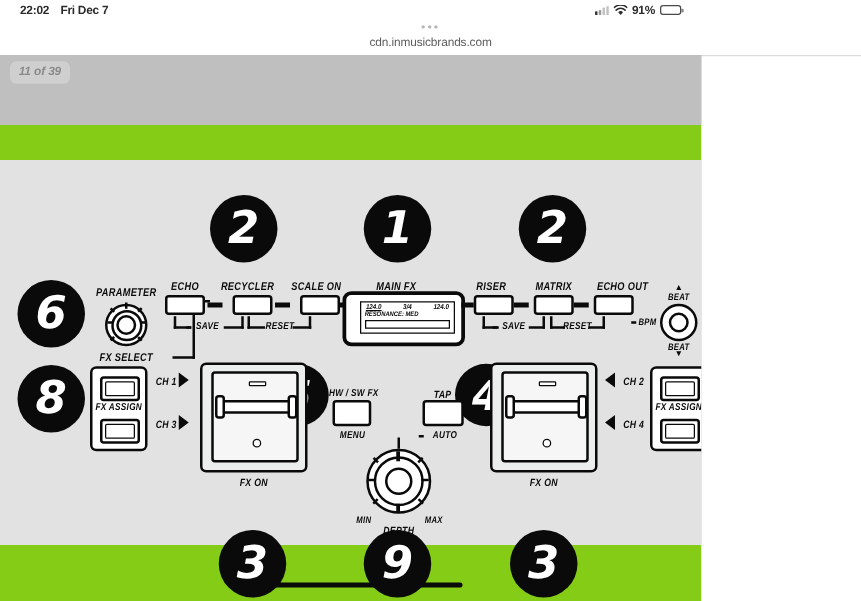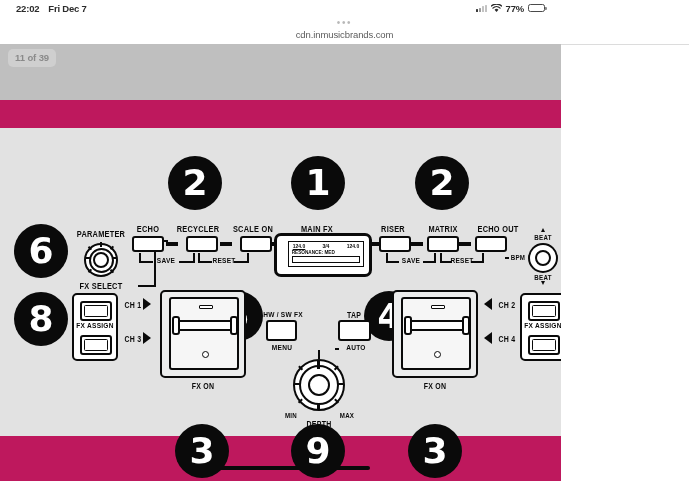--- a/index.html
+++ b/index.html
@@ -48,22 +48,23 @@
     background:#ffffff;
   }
   #dots{color:#b8b8b8;font-size:10px;letter-spacing:1.6px;line-height:6px;height:7px;}
   #url-text{font-size:9.5px;color:#5c5c5c;margin-top:2px;letter-spacing:-0.1px;}
   #urlbar-sep{
     position:absolute;left:0;top:43.5px;width:689px;height:1px;background:#dcdcdc;
   }
 
   
   #page{
-    position:absolute;left:0;top:44px;width:561px;height:437px;background:#be185d;
+    position:absolute;left:0;top:44px;width:561px;height:437px;background:#84cc16;
     overflow:hidden;
+    font-style:italic;
   }
 
   
   #banner{
     position:absolute;left:0;top:0;width:644px;height:56px;background:#bfbfbf;
   }
   #page-badge{
     position:absolute;left:8px;top:5px;
     padding:3px 7px 3.5px 7px;
     background:#cfcfcf;border-radius:5px;
@@ -226,21 +227,21 @@
         <i></i>
         <i></i>
       </span>
     <span class="wifi">
       <svg width="11" height="9" viewBox="0 0 11 9">
         <path d="M5.5 7.9 L3.55 5.75 a2.85 2.85 0 0 1 3.9 0 Z" fill="#2b2b2b"></path>
         <path d="M1.9 4.1 a5.2 5.2 0 0 1 7.2 0" stroke="#2b2b2b" stroke-width="1.25" fill="none" stroke-linecap="round"></path>
         <path d="M0.35 2.0 a7.8 7.8 0 0 1 10.3 0" stroke="#2b2b2b" stroke-width="1.25" fill="none" stroke-linecap="round"></path>
       </svg>
     </span>
-    <span id="sb-batt-pct">77%</span>
+    <span id="sb-batt-pct">91%</span>
     <span class="batt"><span class="batt-fill" style="width:74%"></span></span>
   </div>
 </div>
 
 <div id="urlbar">
   <div id="dots">•••</div>
   <div id="url-text">cdn.inmusicbrands.com</div>
 </div>
 <div id="urlbar-sep"></div>
 

